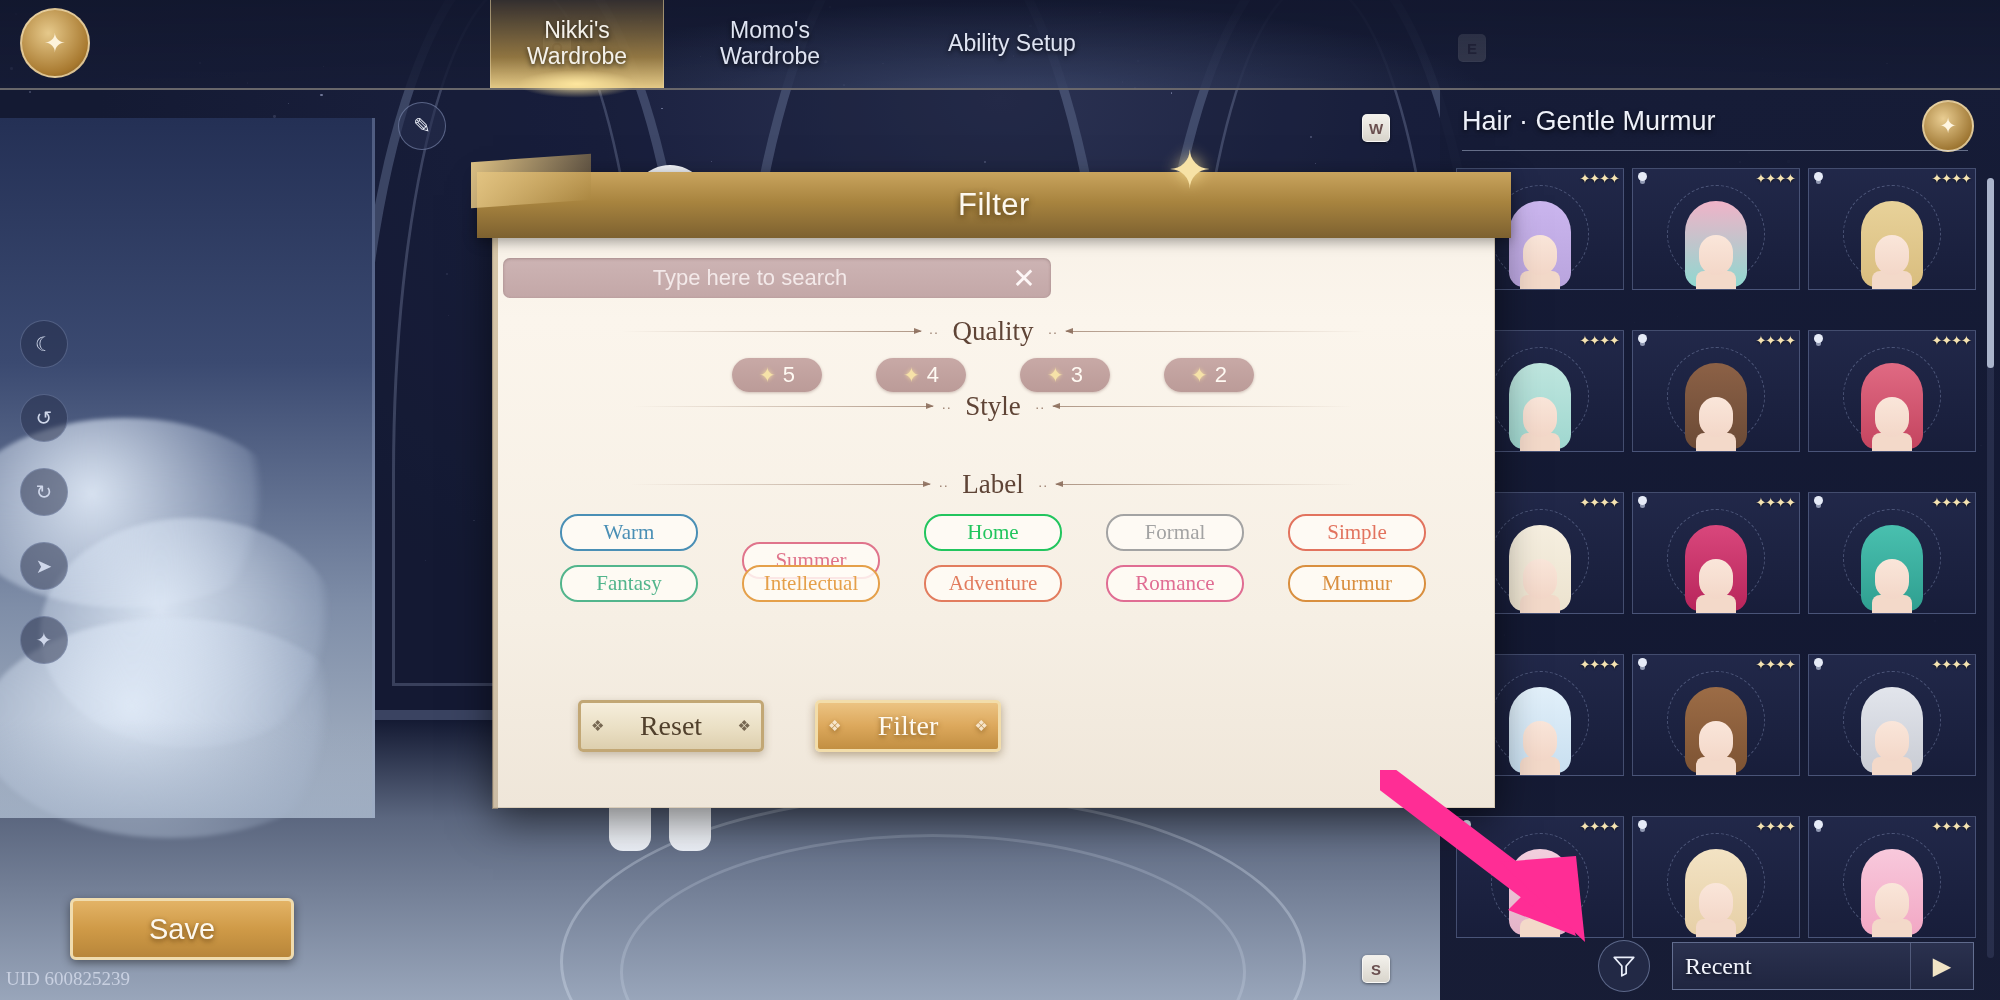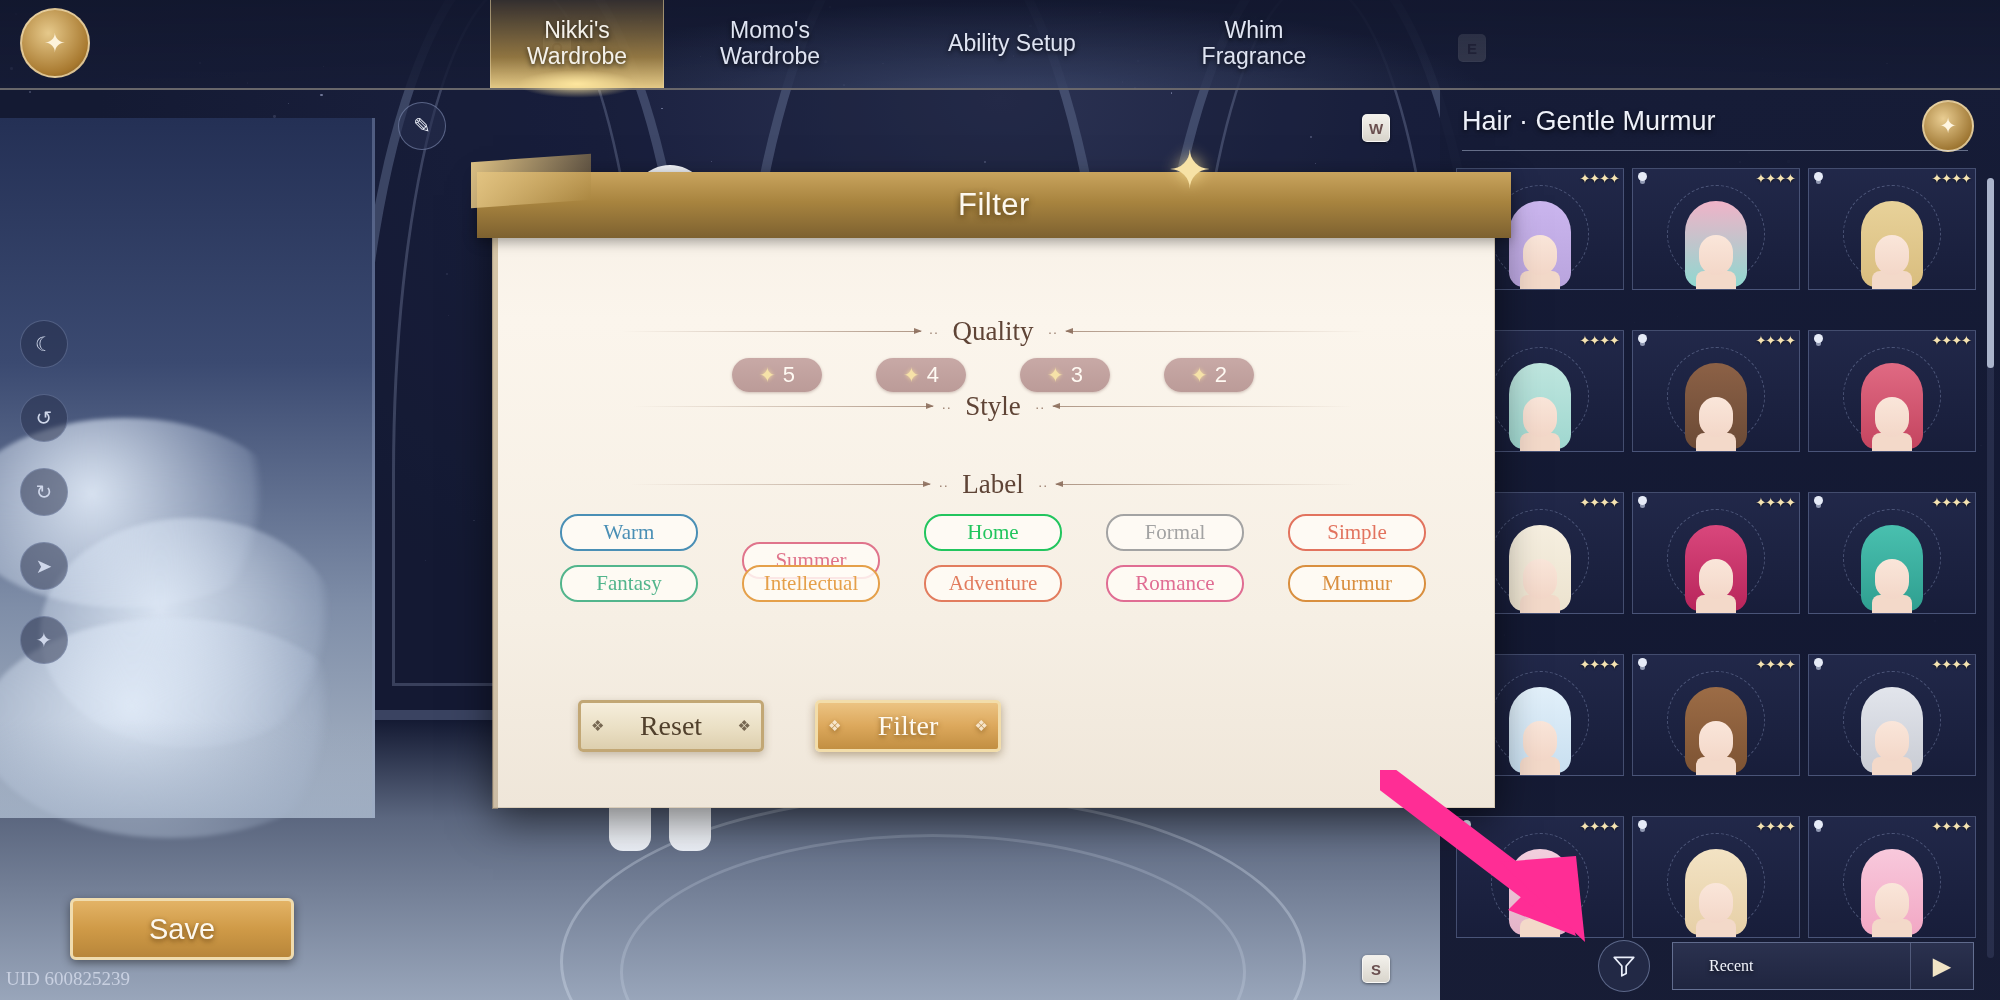--- a/index.html
+++ b/index.html
@@ -238,21 +238,21 @@
     position:absolute;left:1598px;top:940px;width:50px;height:50px;border-radius:50%;
     background:rgba(40,48,78,.65);border:1px solid rgba(165,180,220,.45);
     display:flex;align-items:center;justify-content:center;z-index:18;
   }
   .recent-bar{
     position:absolute;left:1672px;top:942px;width:300px;height:46px;
     background:linear-gradient(180deg, rgba(44,51,80,.95), rgba(32,38,64,.95));
     border:1px solid rgba(160,175,215,.5);
     display:flex;align-items:center;z-index:18;
   }
-  .recent-bar .label{flex:1;padding-left:36px;color:#f0f3fb;font-size:16px;
+  .recent-bar .label{flex:1;padding-left:12px;color:#f0f3fb;font-size:24px;
     font-family:"Liberation Serif", serif;text-shadow:0 2px 4px rgba(0,0,0,.6);}
   .recent-bar .sortico{
     width:62px;height:46px;display:flex;align-items:center;justify-content:center;
     border-left:1px solid rgba(160,175,215,.35);color:#f1e4c6;font-size:24px;
   }
 
   
   .dialog{
     position:absolute;left:493px;top:183px;width:1000px;height:623px;z-index:40;
     background:linear-gradient(180deg,#f7f0e6 0%,#fbf5ec 22%,#f6efe4 70%,#efe6d9 100%);
@@ -570,22 +570,20 @@
 
   <div class="topbar">
     <div class="sheen"></div>
     <div class="emblem">✦</div>
     <div class="nav" id="nav-root">
         <div class="nav-item active">Nikki's
 Wardrobe</div>
         <div class="nav-item" style="margin-left: 20px;">Momo's
 Wardrobe</div>
         <div class="nav-item" style="min-width: 200px; margin-left: 30px;">Ability Setup</div>
-        <div class="nav-item" style="margin-left: 30px;">Whim
-Fragrance</div>
       </div>
   </div>
 
   <div class="keycap kc-q">Q</div>
   <div class="keycap kc-e">E</div>
   <div class="keycap kc-w">W</div>
   <div class="keycap kc-s">S</div>
 
   <div class="edit-btn">✎</div>
 
@@ -742,20 +740,24 @@
   </div>
 
   <div class="dialog">
     <div class="dlg-header">
       <div class="ribbon-l"></div>
       <div class="dlg-title">Filter</div>
     </div>
   </div>
   <div class="dlg-star">✦</div>
 
+  <div class="search-box">
+    <div class="ph">Type here to search</div>
+    <div class="search-clear">✕</div>
+  </div>
 
   <div class="sec-head" style="top:316px;">
     <div class="line"></div>
     <div class="dots">··</div>
     <div class="t">Quality</div>
     <div class="dots">··</div>
     <div class="line right"></div>
   </div>
   <div class="row" id="quality-row" style="top:358px;">
       <div class="q-pill">

